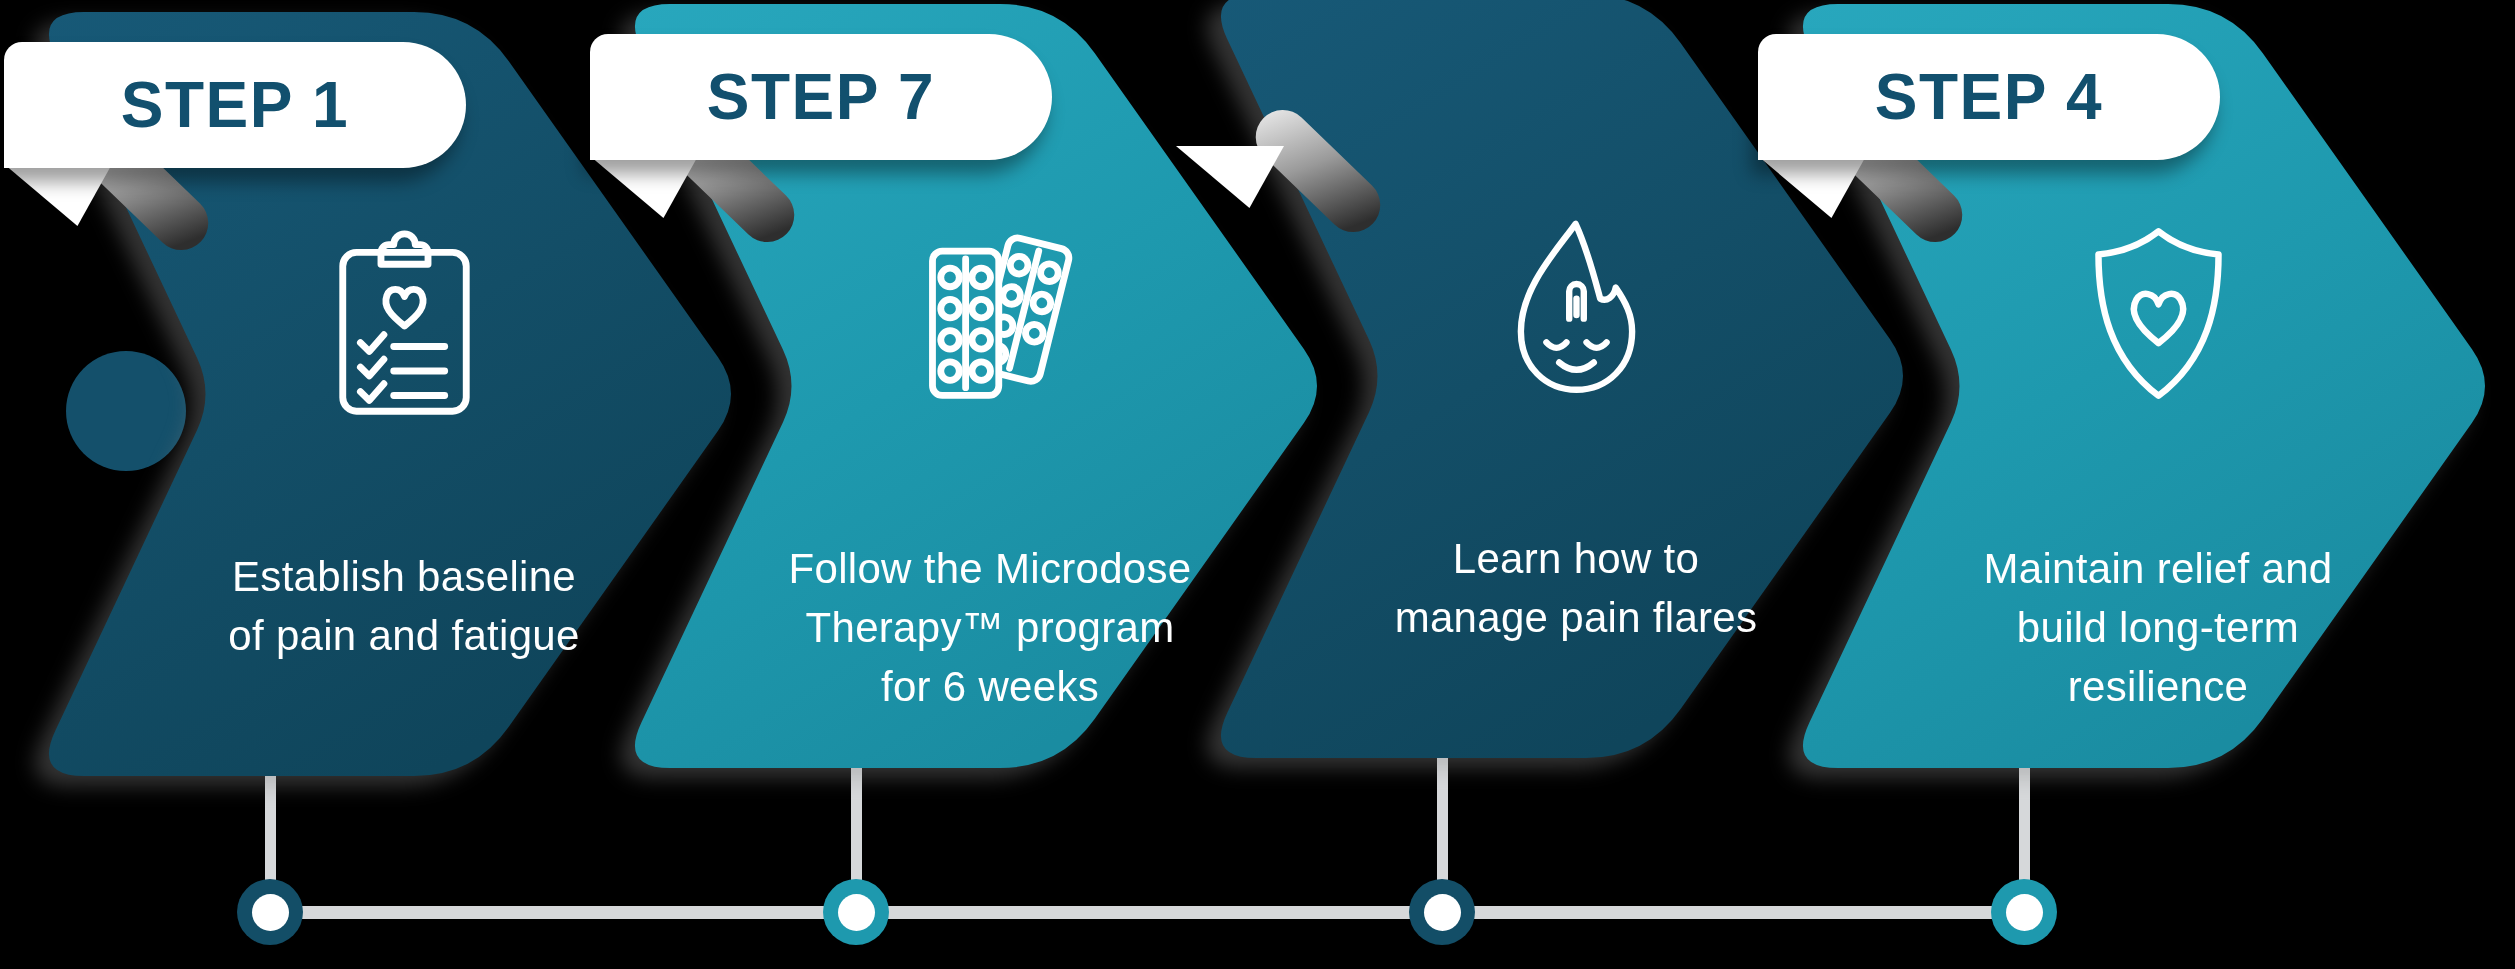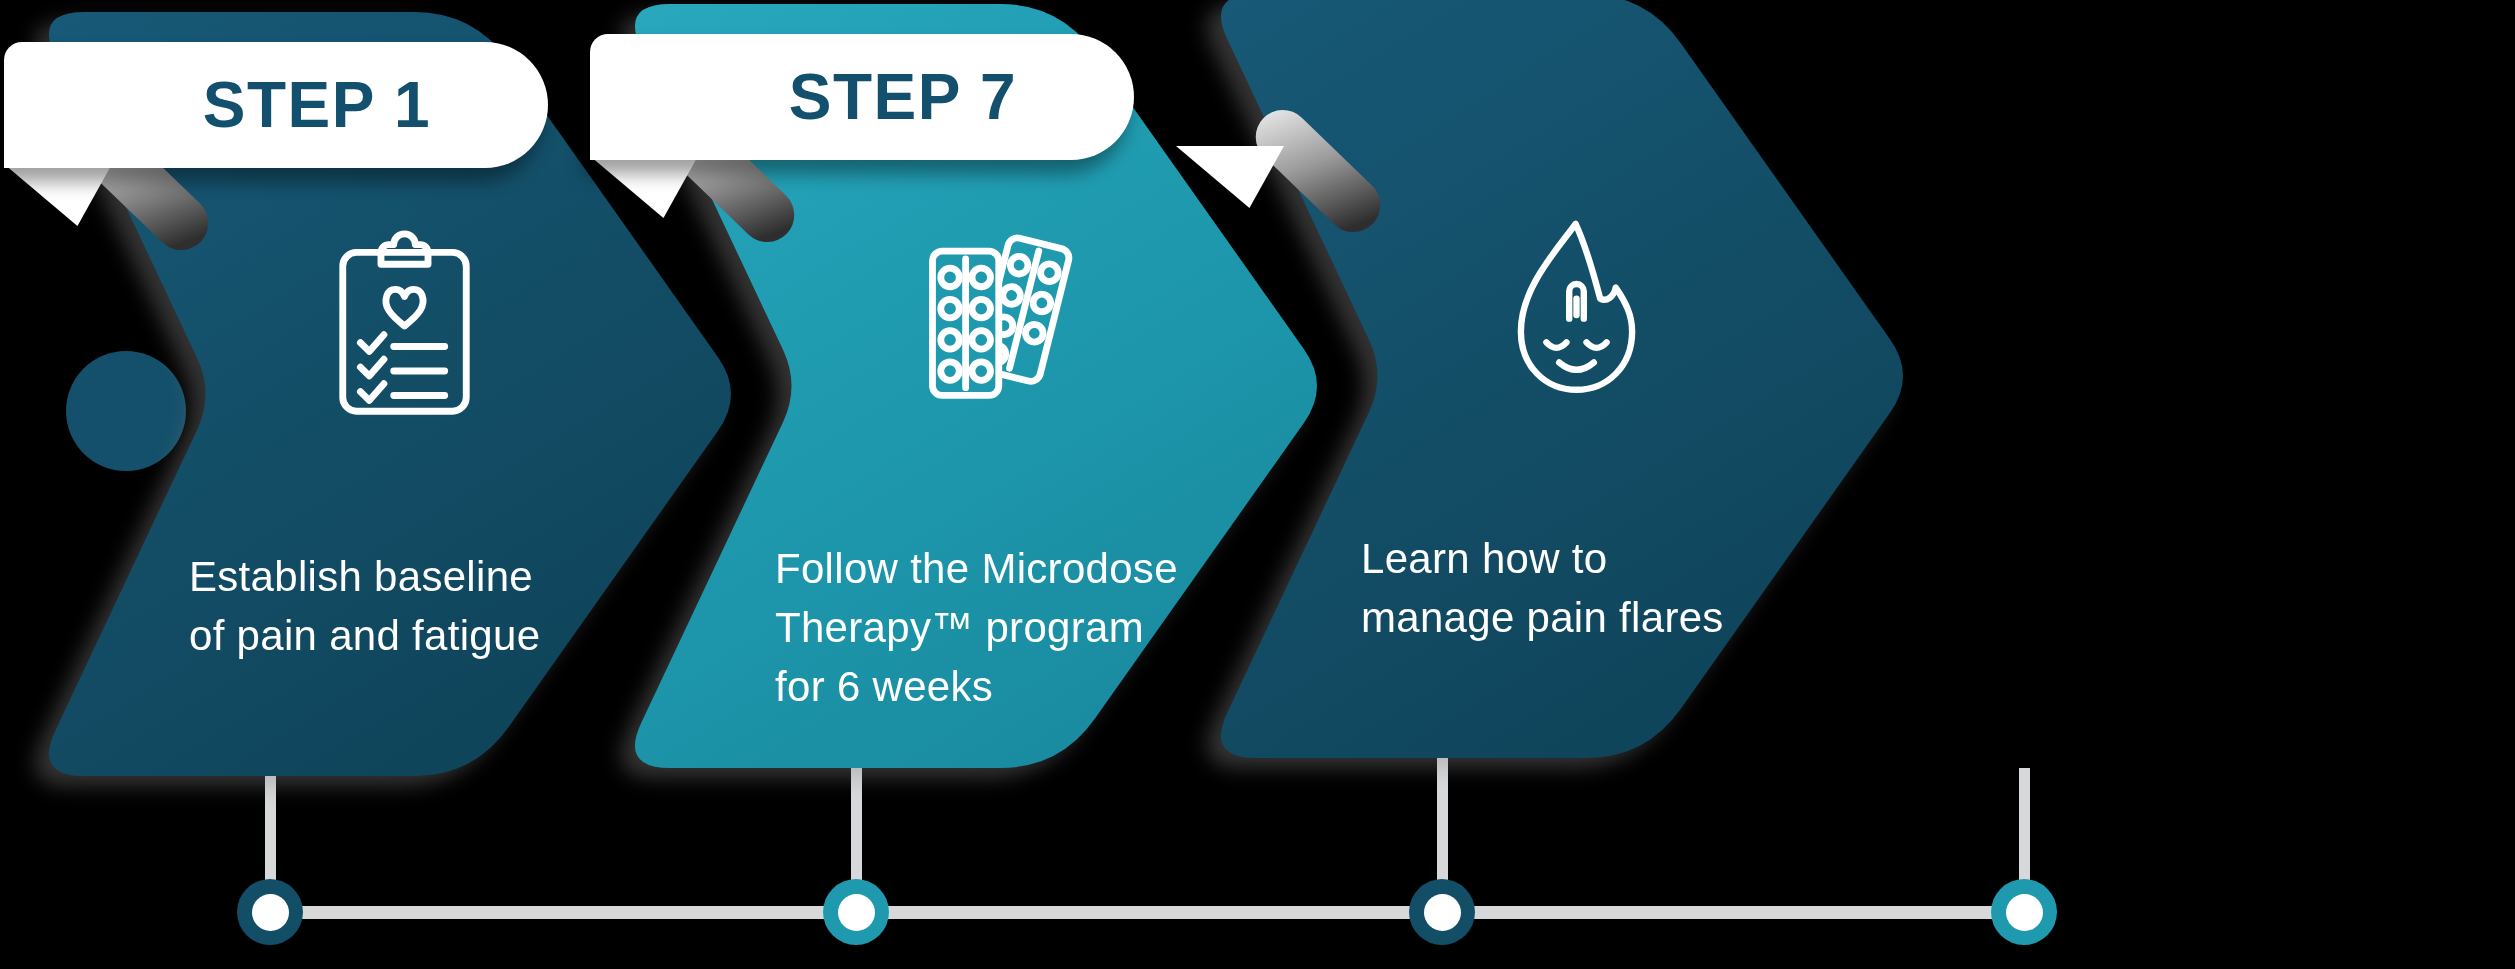--- a/index.html
+++ b/index.html
@@ -22,26 +22,26 @@
   .step{position:absolute;width:713px;height:964px;}
   .chev{position:absolute;left:0;top:0;z-index:1;
         filter:drop-shadow(-14px 10px 10px rgba(135,135,135,0.38));}
   .curl{position:absolute;left:36px;top:150px;width:152px;height:54px;border-radius:27px;
         transform:rotate(44deg);z-index:2;
         background:linear-gradient(115deg,#ededed 0%,#9a9a9a 45%,#2e2e2e 90%);}
   .tail{position:absolute;left:-30px;top:152px;width:108px;height:62px;background:#fff;
         clip-path:polygon(0 0,100% 0,68% 100%);z-index:3;}
   .pill{position:absolute;left:-30px;top:30px;width:462px;height:126px;background:#fff;
         border-radius:18px 63px 63px 0;z-index:4;text-align:center;line-height:126px;
-        padding-left:82px;box-sizing:content-box;
+        box-sizing:content-box;
         font-size:64px;font-weight:bold;letter-spacing:1.5px;color:#12506E;
         box-shadow:-6px 14px 18px rgba(0,0,0,0.38);}
   .icon-wrap{position:absolute;left:155px;top:208px;width:430px;height:205px;z-index:2;
              display:flex;align-items:center;justify-content:center;}
-  .desc{position:absolute;left:155px;top:535px;width:430px;z-index:2;text-align:left;
+  .desc{position:absolute;left:155px;top:535px;width:430px;z-index:2;text-align:center;
         color:#fff;font-size:42px;line-height:59px;font-weight:500;letter-spacing:.3px;
         white-space:pre-line;}
   .ic{stroke:#fff;fill:none;stroke-linecap:round;stroke-linejoin:round;}
 </style>
 </head>
 <body>
 
 <div class="stage">
 
   <svg width="0" height="0" style="position:absolute">
@@ -155,14 +155,31 @@
         <path d="M85,98 v18"></path>
         <path d="M52,146 q11,12 22,0"></path>
         <path d="M96,146 q11,12 22,0"></path>
         <path d="M66,168 q19,16 38,0"></path>
       </svg>
     </div>
     <div class="desc">Learn how to
 manage pain flares</div>
   </section>
 
+  <section class="step" style="left:1788px;top:4px;">
+    <svg class="chev" width="713" height="764" viewBox="0 0 713 764">
+      <path fill="url(#gradTeal)" d="M50,0 L380,0 Q440,0 474.6,49 L684,345.2 Q710,382 684,418.8 L474.6,715 Q440,764 380,764 L50,764 Q0,764 21.3,718.7 L163,418.2 Q180,382 163,345.8 L21.3,45.3 Q0,0 50,0 Z"></path>
+    </svg>
+    <div class="curl"></div>
+    <div class="tail"></div>
+    <div class="pill"><span>STEP 4</span></div>
+    <div class="icon-wrap">
+      <svg class="ic" width="157" height="185" viewBox="0 0 170 200" stroke-width="7">
+        <path d="M85,10 C66,25 42,33 20,35 C20,90 32,148 85,188 C138,148 150,90 150,35 C128,33 104,25 85,10 Z"></path>
+        <path d="M85,131 C63,114 53,98 61,84 C67,74 81,76 85,89 C89,76 103,74 109,84 C117,98 107,114 85,131 Z"></path>
+      </svg>
+    </div>
+    <div class="desc">Maintain relief and
+build long-term
+resilience</div>
+  </section>
 
 </div>
 
 </body></html>

